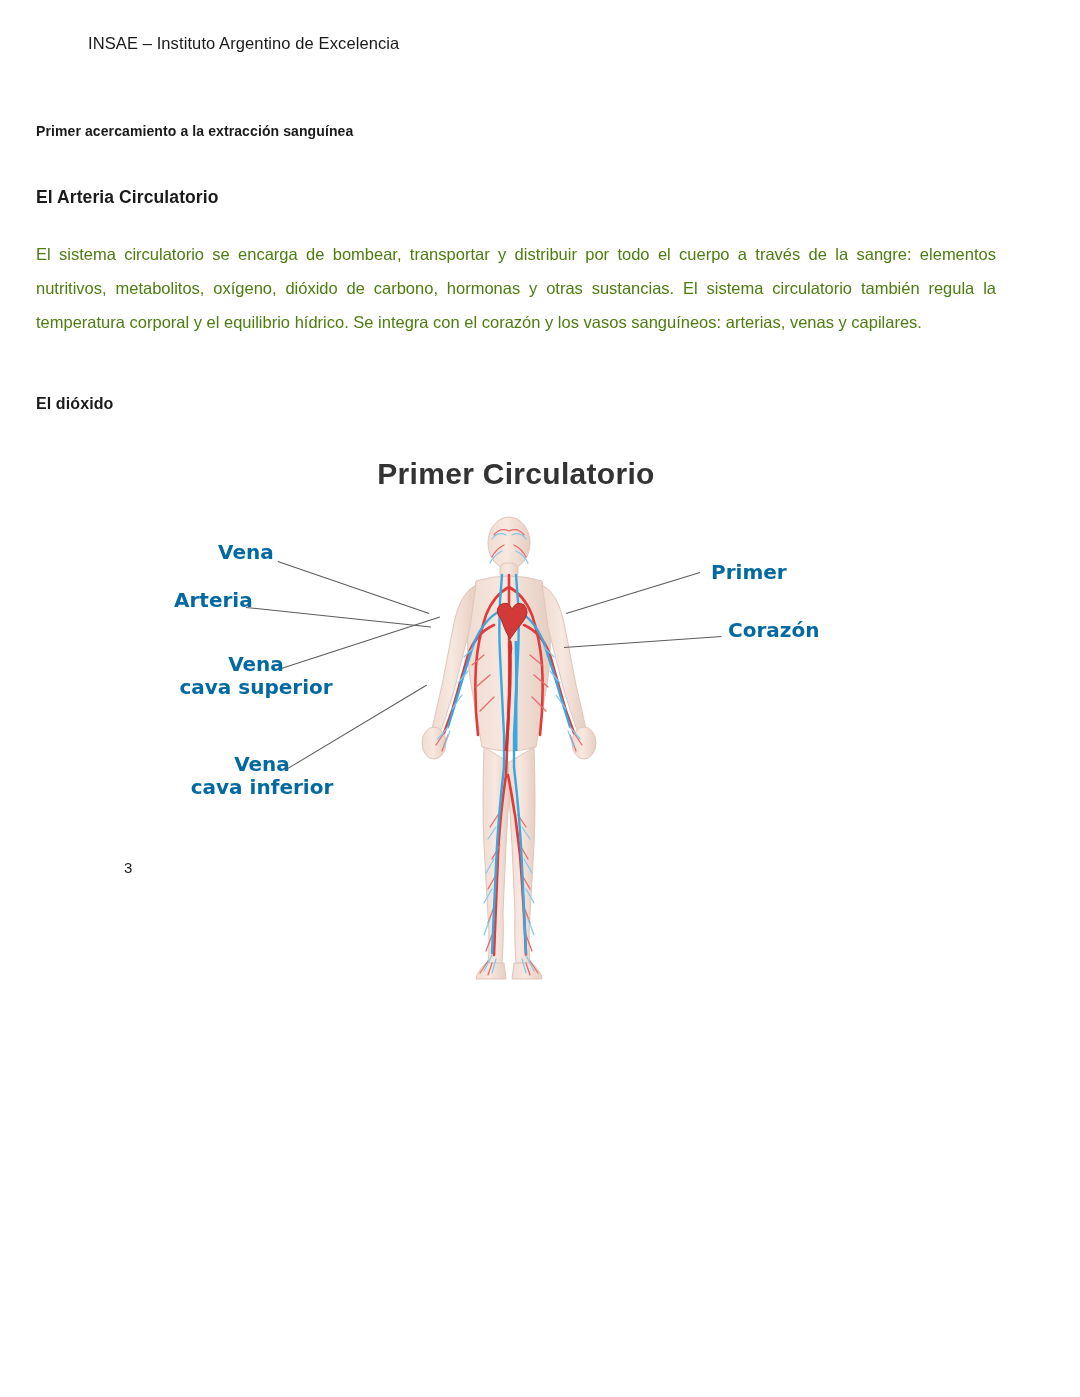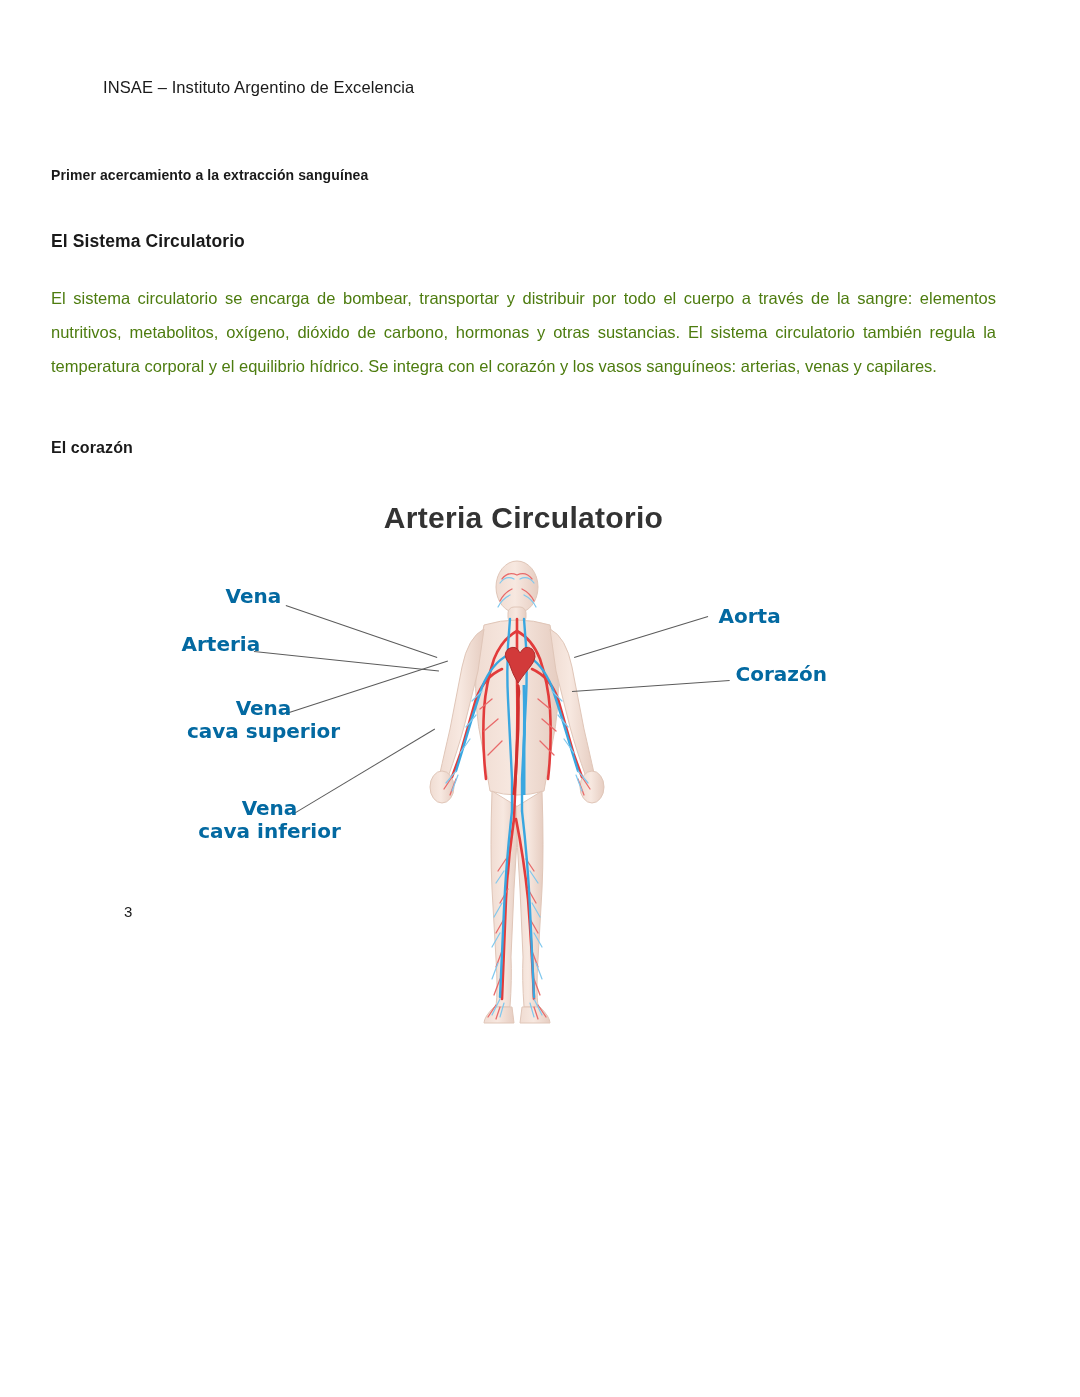--- a/index.html
+++ b/index.html
@@ -12,23 +12,22 @@
     height: 1397px;
     font-family: "Liberation Sans", sans-serif;
     color: #1a1a1a;
     position: relative;
     overflow: hidden;
   }
   .page {
     width: 1080px;
     height: 998px;
     box-sizing: border-box;
-    padding: 28px 84px 0 51px;
-    position: relative;
-    margin-top: 44px;
+    padding: 28px 84px 0 36px;
+    position: relative;
   }
   .header-line {
     font-size: 16.5px;
     color: #1a1a1a;
     margin-left: 52px;
     margin-top: 6px;
     letter-spacing: 0.1px;
   }
   .content {
     margin-top: 70px;
@@ -116,31 +115,31 @@
 <body>
 
 <div class="page">
 
   <div class="header-line">INSAE – Instituto Argentino de Excelencia</div>
 
   <div class="content">
 
     <h1 class="doc-title">Primer acercamiento a la extracción sanguínea</h1>
 
-    <h2 class="section-title">El Sistema Circulatorio</h2>
+    <h2 class="section-title">El Arteria Circulatorio</h2>
 
     <p class="body-text">El sistema circulatorio se encarga de bombear, transportar y distribuir por todo el cuerpo a través de la sangre: elementos nutritivos, metabolitos, oxígeno, dióxido de carbono, hormonas y otras sustancias. El sistema circulatorio también regula la temperatura corporal y el equilibrio hídrico. Se integra con el corazón y los vasos sanguíneos: arterias, venas y capilares.</p>
 
     <div class="spacer-lg"></div>
 
-    <h3 class="sub-title">El corazón</h3>
+    <h3 class="sub-title">El dióxido</h3>
 
 
     <div class="figure">
-      <div class="fig-title">Arteria Circulatorio</div>
+      <div class="fig-title">Primer Circulatorio</div>
 
       <div class="fig-canvas">
 
         <div class="body-wrap">
           <svg width="290" height="470" viewBox="0 0 290 470" xmlns="http://www.w3.org/2000/svg" aria-hidden="true">
             <defs>
               <linearGradient id="skin" x1="0" y1="0" x2="1" y2="0">
                 <stop offset="0%" stop-color="#f0dcd2"></stop>
                 <stop offset="45%" stop-color="#f7e8e0"></stop>
                 <stop offset="100%" stop-color="#e6cdc1"></stop>
@@ -223,21 +222,21 @@
         <div class="leader" style="left:120px; top:272px; width:164px; transform: rotate(-31deg);"></div>
         <div class="leader" style="left:400px; top:116px; width:140px; transform: rotate(-17deg);"></div>
         <div class="leader" style="left:398px; top:150px; width:158px; transform: rotate(-4deg);"></div>
 
         <div class="label" style="left:52px; top:44px;">Vena</div>
         <div class="label" style="left:8px; top:92px;">Arteria</div>
         <div class="label" style="left:0px; top:156px; width:180px;">Vena
 cava superior</div>
         <div class="label" style="left:6px; top:256px; width:180px;">Vena
 cava inferior</div>
-        <div class="label" style="left:545px; top:64px;">Aorta</div>
+        <div class="label" style="left:545px; top:64px;">Primer</div>
         <div class="label" style="left:562px; top:122px;text-align:center;">Corazón</div>
 
       </div>
     </div>
 
   </div>
 
   <div class="page-number">3</div>
 
 </div>

